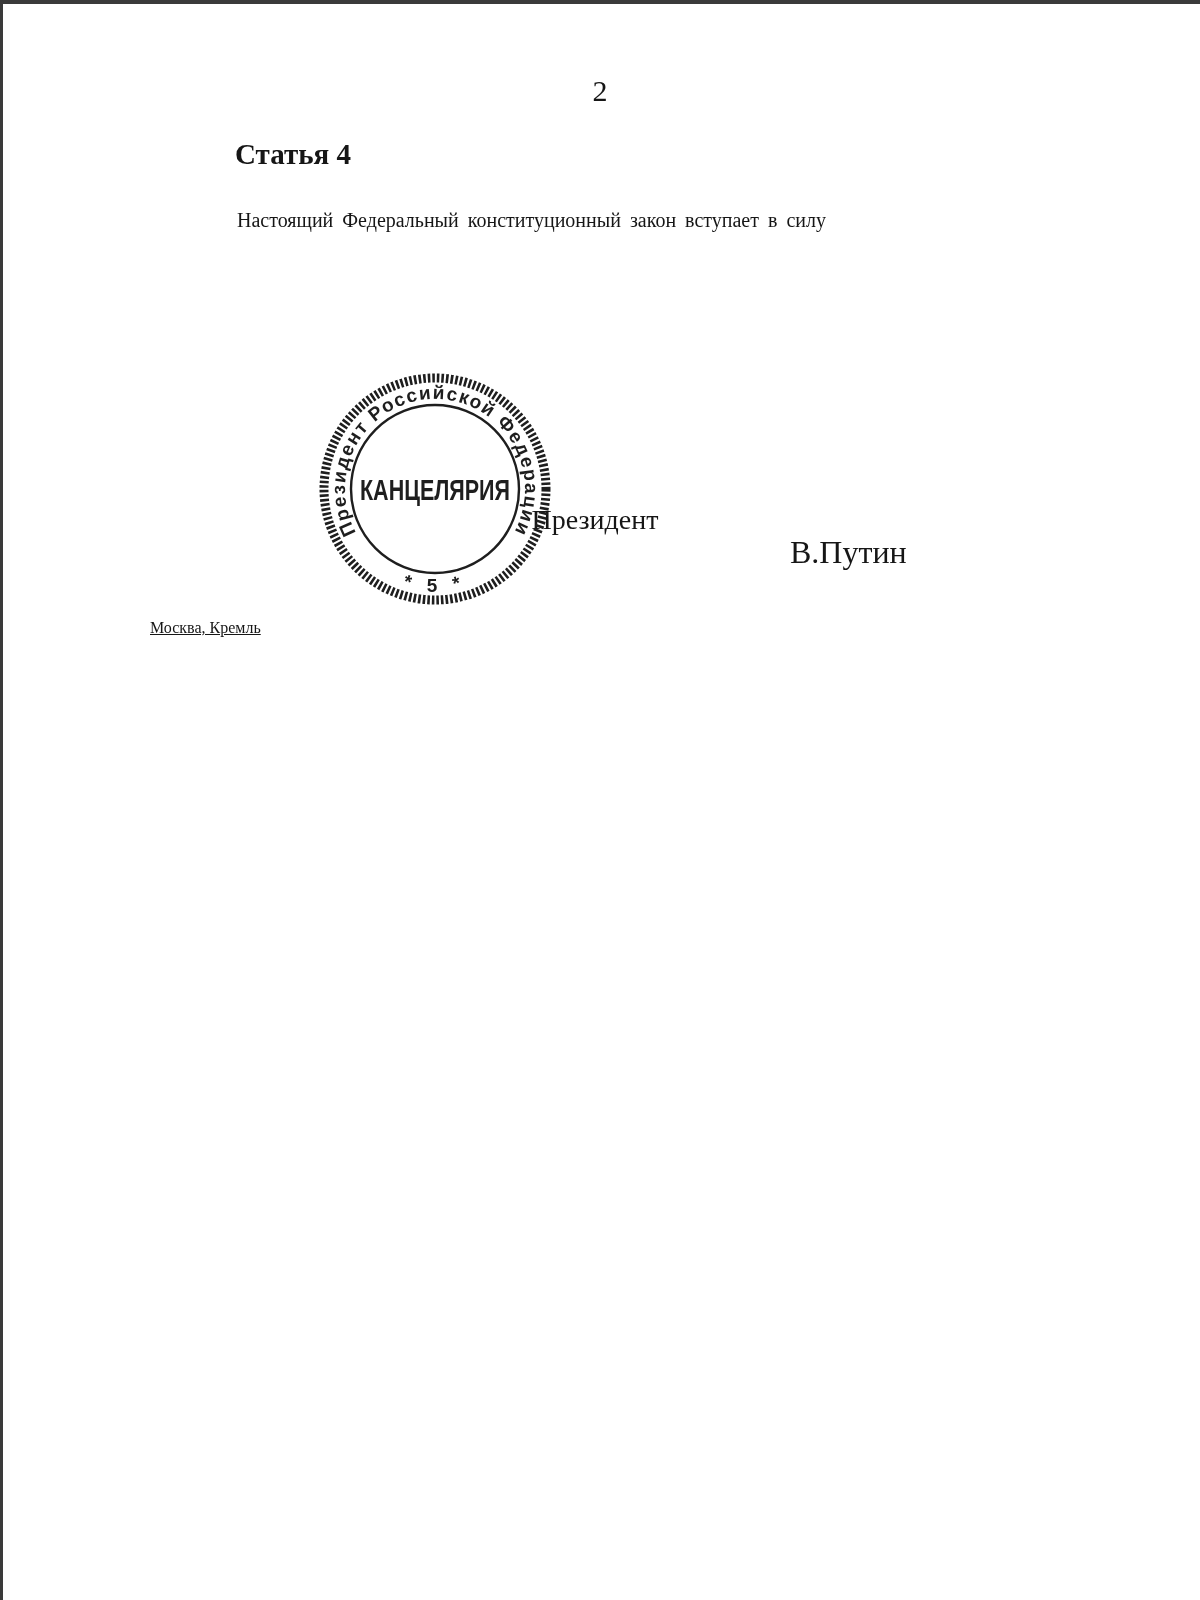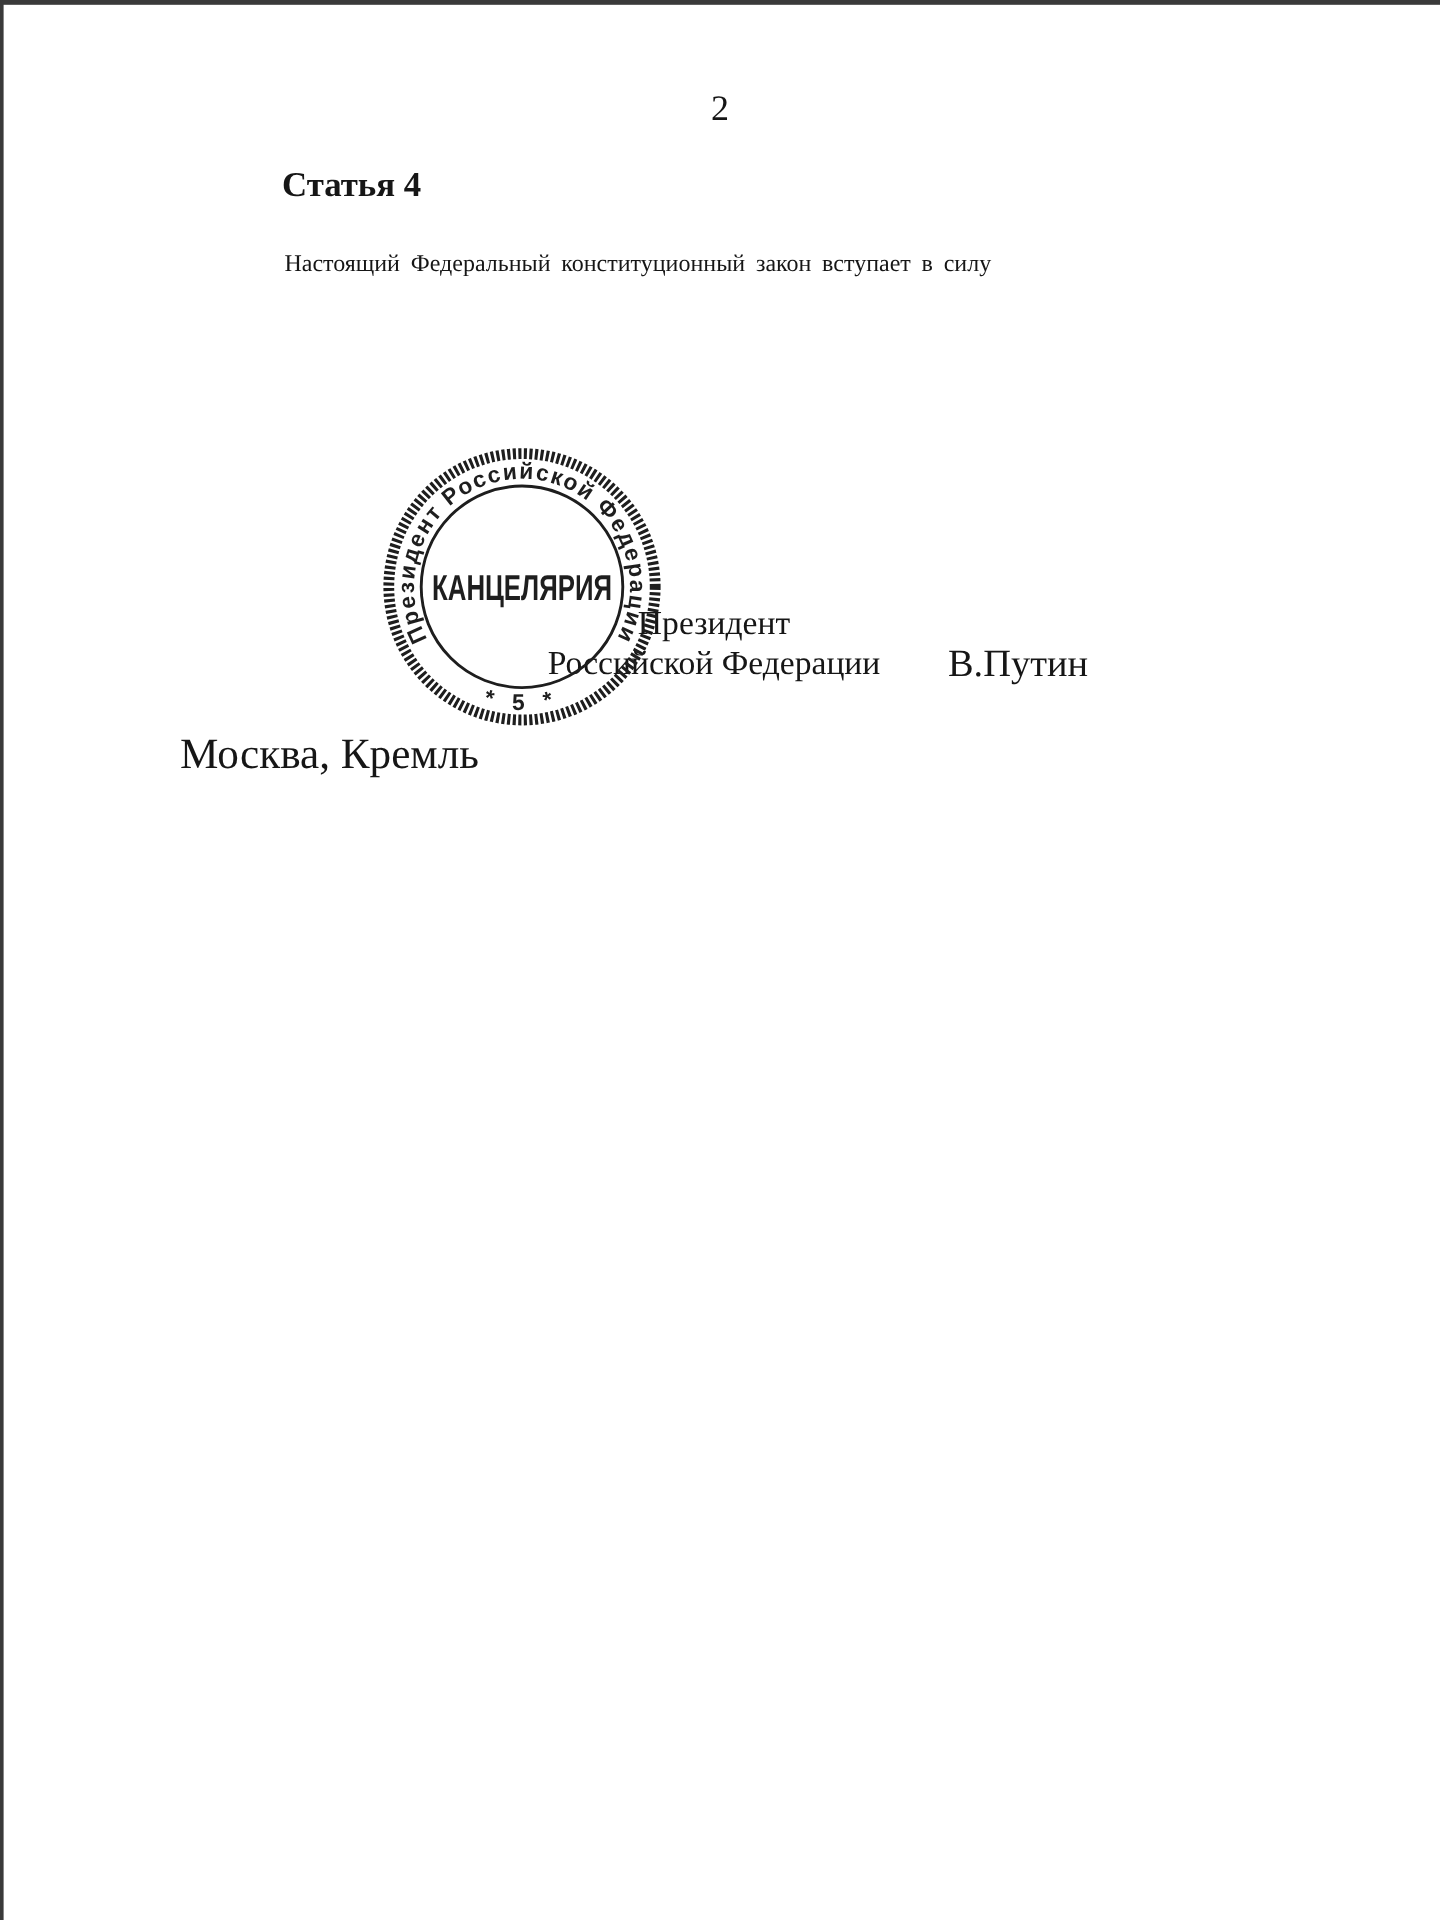--- a/index.html
+++ b/index.html
@@ -78,23 +78,24 @@
   .sig-name {
     position: absolute;
     top: 535px; left: 790px;
     font-size: 32px;
     line-height: 34px;
     white-space: nowrap;
   }
   .footer-block {
     position: absolute;
     top: 612px; left: 150px;
-    font-size: 36px;
+    font-size: 16px;
     line-height: 32px;
     white-space: nowrap;
+    text-decoration: underline;
   }
   .stamp {
     position: absolute;
     top: 369px; left: 314px;
     width: 242px; height: 240px;
   }
   .stamp svg { display: block; width: 100%; height: 100%; }
   .stamp-ring-text {
     font-family: "Liberation Sans", sans-serif;
     font-weight: bold;
@@ -123,21 +124,20 @@
   <div class="edge-top"></div>
   <div class="edge-left"></div>
 
   <div class="page-number">2</div>
 
   <div class="article-heading">Статья 4</div>
 
   <div class="para-line-1">Настоящий Федеральный конституционный закон вступает в силу</div>
 
   <div class="sig-title-1">Президент</div>
-  <div class="sig-title-2">Российской Федерации</div>
   <div class="sig-name">В.Путин</div>
 
   <div class="footer-block">
     <div>Москва, Кремль</div>
   </div>
 
   <div class="stamp">
     <svg viewBox="0 0 240 240" xmlns="http://www.w3.org/2000/svg">
       <g fill="none" stroke="#1e1e1e">
         <circle cx="120" cy="120" r="111" stroke-width="9" stroke-dasharray="2.6 2"></circle>

